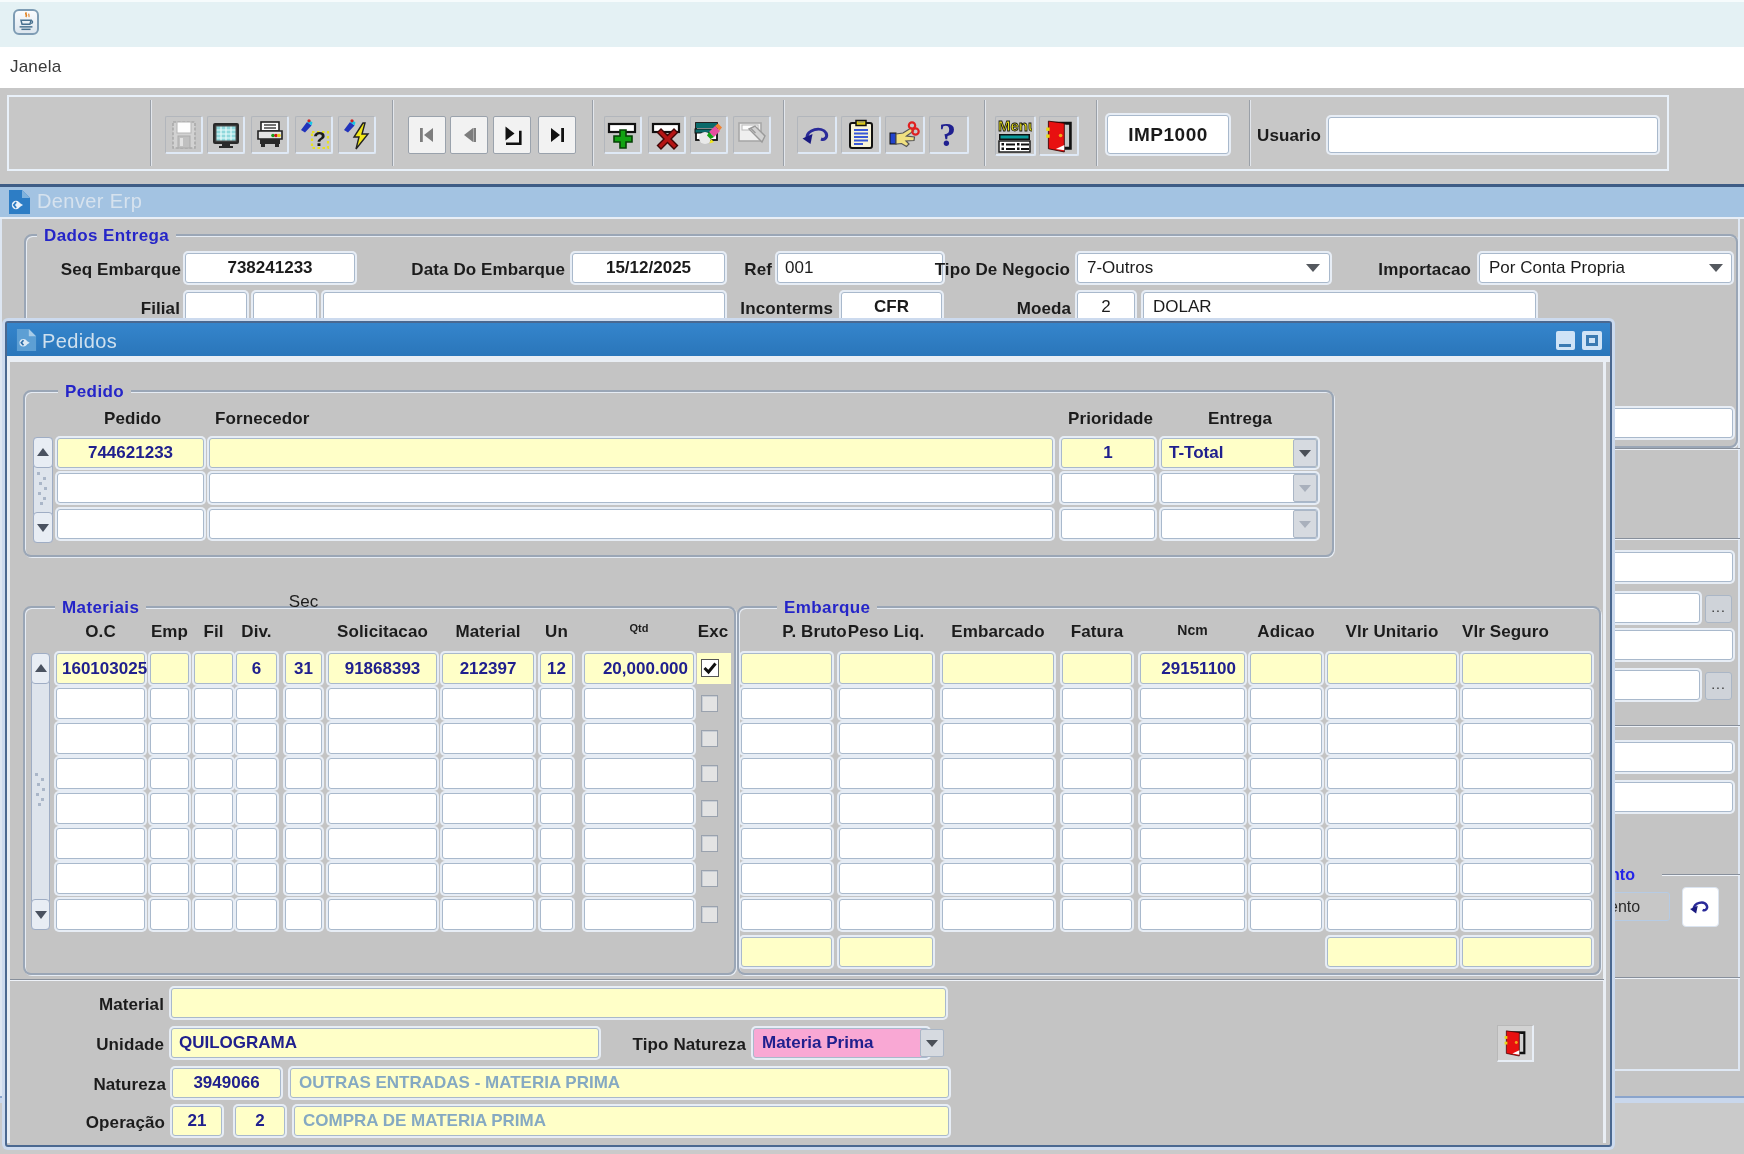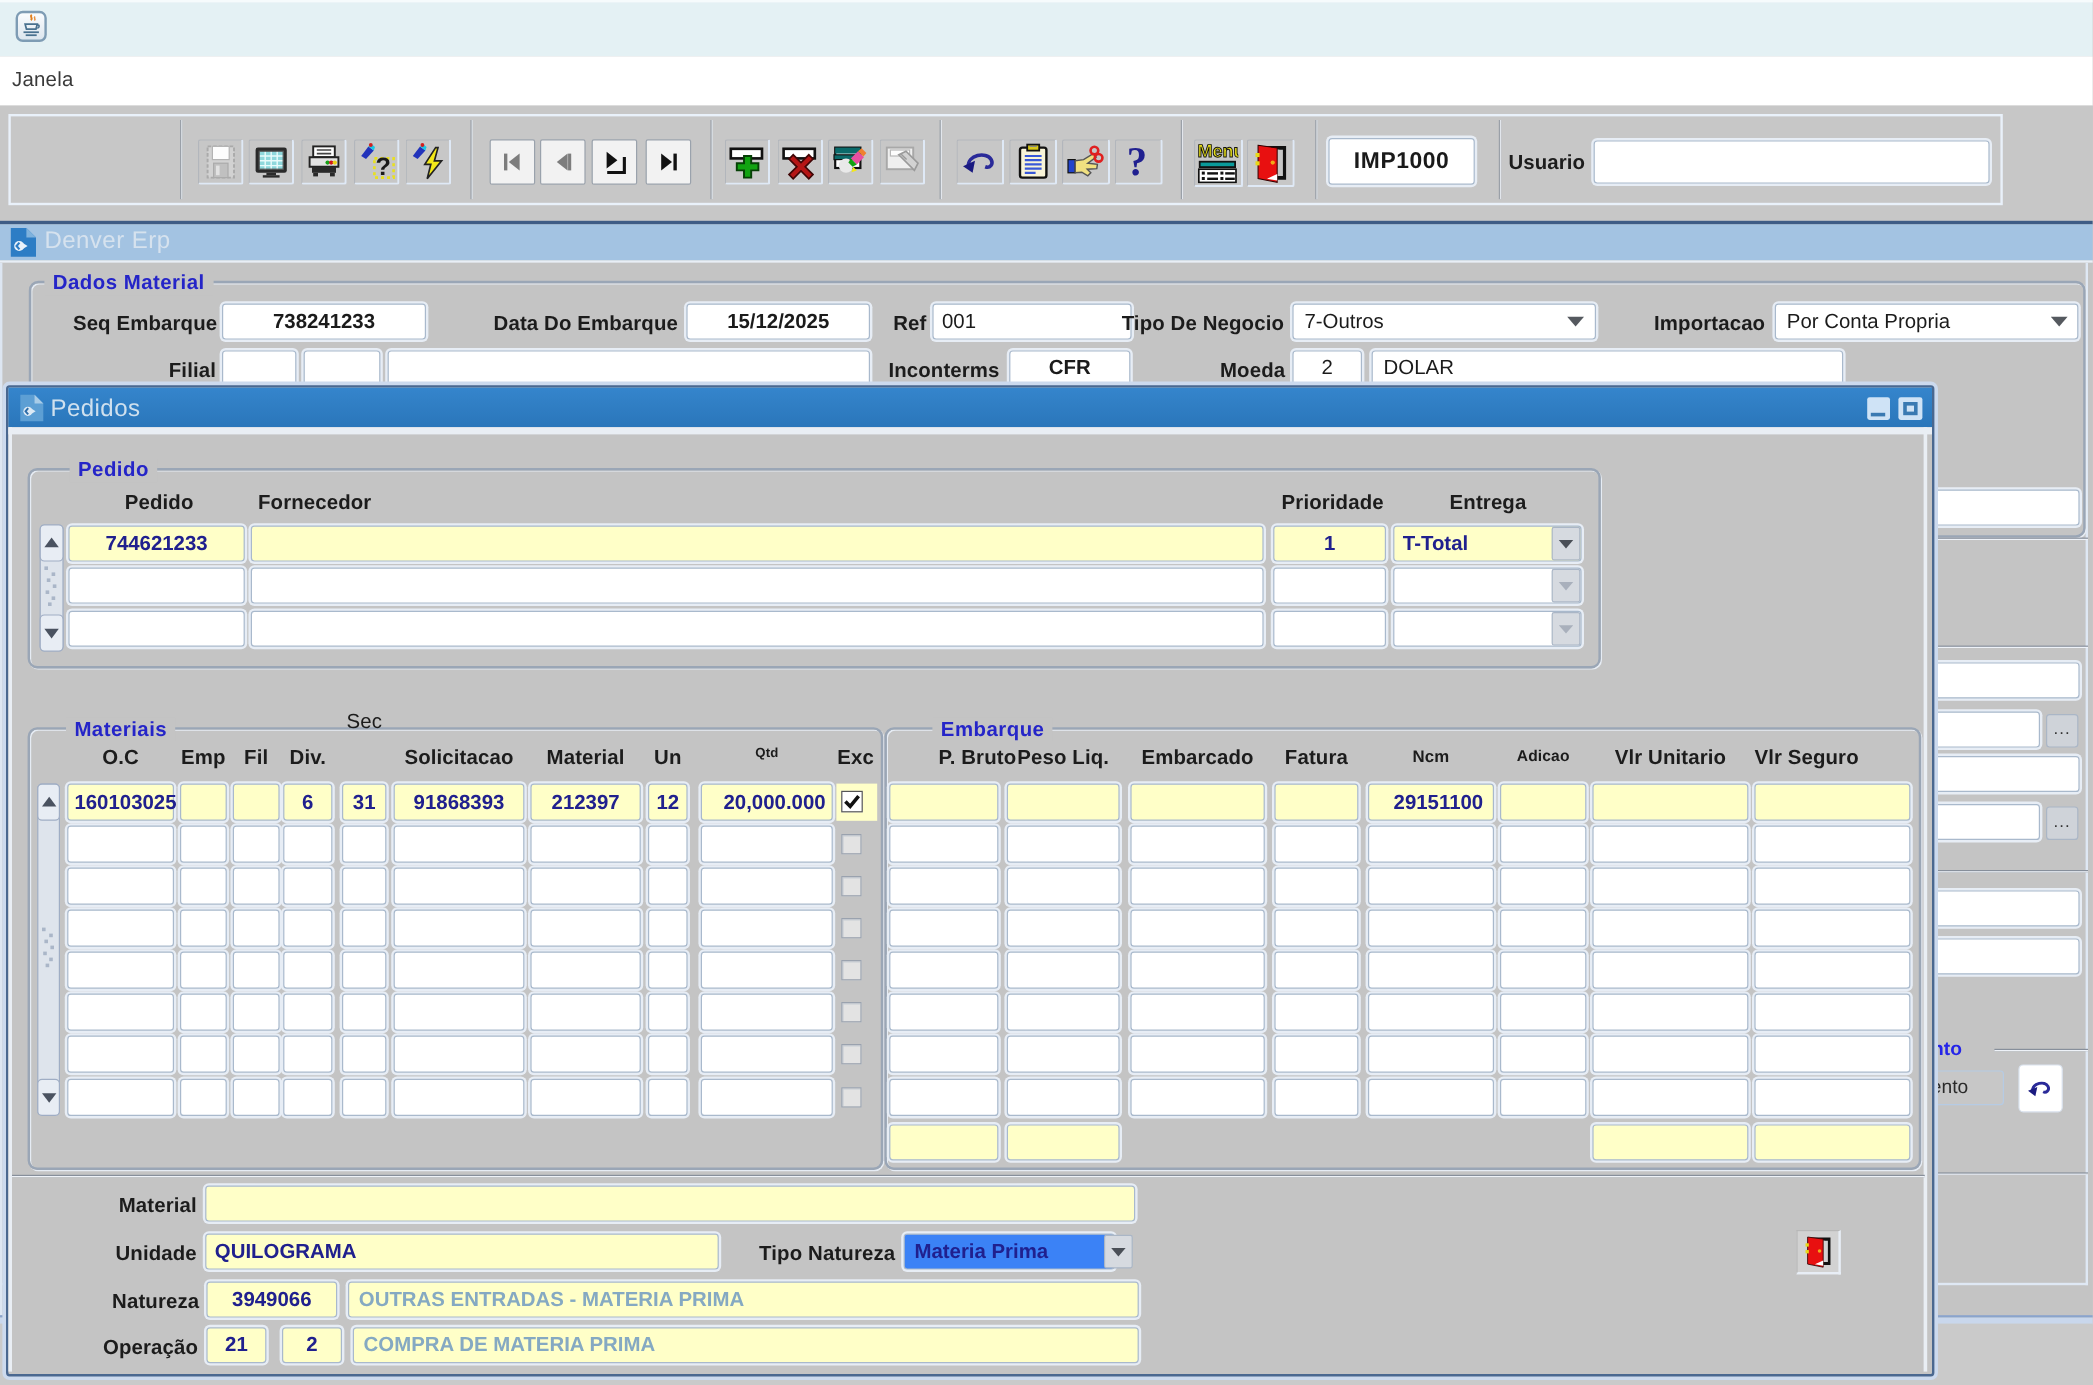--- a/index.html
+++ b/index.html
@@ -202,21 +202,21 @@
 </svg></div>
 <div class="ab nw" style="left:37px;top:190px;font-size:20px;color:#d6e2ee;letter-spacing:0.4px;">Denver Erp</div>
 <div class="ab" style="left:0;top:217px;width:1744px;height:2px;background:#e8eef6;"></div>
 <div class="ab" style="left:0;top:219px;width:1744px;height:877px;background:#c4c4c4;border-left:2px solid #dde6f2;"></div>
 <div class="ab" style="left:1738px;top:219px;width:2px;height:852px;background:#dfe8f4;"></div>
 <div class="ab" style="left:2px;top:1069px;width:1738px;height:2px;background:#dfe8f4;"></div>
 <div class="ab" style="left:0;top:1096px;width:1744px;height:2px;background:#8aa4cc;"></div>
 <div class="ab" style="left:0;top:1098px;width:1744px;height:6px;background:#c9d7ec;"></div>
 <div class="ab" style="left:0;top:1103px;width:1744px;height:51px;background:#cacaca;"></div>
 <div class="ab" style="left:24px;top:234px;width:1714px;height:214px;border:2px solid #9aa6b6;border-radius:8px;box-shadow:1px 1px 0 #e6ecf4, inset 1px 1px 0 #e6ecf4;"></div>
-<div class="ab nw" style="left:37px;top:226px;font-size:17px;font-weight:bold;color:#2525c8;letter-spacing:0.4px;background:#c4c4c4;padding:0 7px;">Dados Material</div>
+<div class="ab nw" style="left:37px;top:226px;font-size:17px;font-weight:bold;color:#2525c8;letter-spacing:0.4px;background:#c4c4c4;padding:0 7px;">Dados Entrega</div>
 <div class="ab nw" style="right:1563px;top:260px;font-size:17px;color:#1c1c1c;letter-spacing:0.1px;font-weight:bold;">Seq Embarque</div>
 <div class="ab fld" style="left:185px;top:253px;width:170px;height:30px;background:#ffffff;">
     <div class="nw" style="font-size:17px;color:#1b1b1b;line-height:28px;font-weight:bold;text-align:center;">738241233</div>
   </div>
 <div class="ab nw" style="right:1179px;top:260px;font-size:17px;color:#1c1c1c;letter-spacing:0.1px;font-weight:bold;">Data Do Embarque</div>
 <div class="ab fld" style="left:572px;top:253px;width:153px;height:30px;background:#ffffff;">
     <div class="nw" style="font-size:17px;color:#1b1b1b;line-height:28px;font-weight:bold;text-align:center;">15/12/2025</div>
   </div>
 <div class="ab nw" style="right:972px;top:260px;font-size:17px;color:#1c1c1c;letter-spacing:0.1px;font-weight:bold;">Ref</div>
 <div class="ab fld" style="left:777px;top:253px;width:166px;height:30px;background:#ffffff;">
@@ -448,21 +448,21 @@
 <div class="ab fld" style="left:540px;top:899px;width:33px;height:31px;background:#ffffff;"></div>
 <div class="ab fld" style="left:584px;top:899px;width:110px;height:31px;background:#ffffff;"></div>
 <div class="ab" style="left:701px;top:906px;width:17px;height:17px;background:#e3e3e3;border:1px solid #9aa2ae;box-shadow:inset 1px 1px 0 #c8cdd4;"></div>
 <div class="ab" style="left:737px;top:606px;width:864px;height:369px;border:2px solid #9aa6b6;border-radius:8px;box-shadow:1px 1px 0 #e6ecf4, inset 1px 1px 0 #e6ecf4;"></div>
 <div class="ab nw" style="left:777px;top:598px;font-size:17px;font-weight:bold;color:#2525c8;letter-spacing:0.4px;background:#c4c4c4;padding:0 7px;">Embarque</div>
 <div class="ab nw" style="left:769px;top:622px;font-size:17px;color:#1c1c1c;letter-spacing:0.1px;width:91px;text-align:center;font-weight:bold;">P. Bruto</div>
 <div class="ab nw" style="left:839px;top:622px;font-size:17px;color:#1c1c1c;letter-spacing:0.1px;width:94px;text-align:center;font-weight:bold;">Peso Liq.</div>
 <div class="ab nw" style="left:942px;top:622px;font-size:17px;color:#1c1c1c;letter-spacing:0.1px;width:112px;text-align:center;font-weight:bold;">Embarcado</div>
 <div class="ab nw" style="left:1062px;top:622px;font-size:17px;color:#1c1c1c;letter-spacing:0.1px;width:70px;text-align:center;font-weight:bold;">Fatura</div>
 <div class="ab nw" style="left:1140px;top:622px;font-size:14px;color:#1c1c1c;letter-spacing:0.1px;width:105px;text-align:center;font-weight:bold;">Ncm</div>
-<div class="ab nw" style="left:1250px;top:622px;font-size:13px;color:#1c1c1c;letter-spacing:0.1px;width:72px;text-align:center;font-weight:bold;">Adicao</div>
+<div class="ab nw" style="left:1250px;top:622px;font-size:17px;color:#1c1c1c;letter-spacing:0.1px;width:72px;text-align:center;font-weight:bold;">Adicao</div>
 <div class="ab nw" style="left:1327px;top:622px;font-size:17px;color:#1c1c1c;letter-spacing:0.1px;width:130px;text-align:center;font-weight:bold;">Vlr Unitario</div>
 <div class="ab nw" style="left:1462px;top:622px;font-size:17px;color:#1c1c1c;letter-spacing:0.1px;width:130px;font-weight:bold;">Vlr Seguro</div>
 <div class="ab fld" style="left:741px;top:653px;width:91px;height:31px;background:#ffffc8;"></div>
 <div class="ab fld" style="left:839px;top:653px;width:94px;height:31px;background:#ffffc8;"></div>
 <div class="ab fld" style="left:942px;top:653px;width:112px;height:31px;background:#ffffc8;"></div>
 <div class="ab fld" style="left:1062px;top:653px;width:70px;height:31px;background:#ffffc8;"></div>
 <div class="ab fld" style="left:1140px;top:653px;width:105px;height:31px;background:#ffffc8;">
     <div class="nw" style="font-size:17px;color:#20208e;line-height:29px;font-weight:bold;text-align:right;padding-right:8px;">29151100</div>
   </div>
 <div class="ab fld" style="left:1250px;top:653px;width:72px;height:31px;background:#ffffc8;"></div>
@@ -529,21 +529,21 @@
 <div class="ab fld" style="left:1327px;top:937px;width:130px;height:30px;background:#ffffc8;"></div>
 <div class="ab fld" style="left:1462px;top:937px;width:130px;height:30px;background:#ffffc8;"></div>
 <div class="ab" style="left:10px;top:979px;width:1594px;height:2px;background:#878f9b;border-bottom:1px solid #eef2f8;"></div>
 <div class="ab nw" style="right:1580px;top:995px;font-size:17px;color:#1c1c1c;letter-spacing:0.1px;font-weight:bold;">Material</div>
 <div class="ab fld" style="left:171px;top:988px;width:775px;height:30px;background:#ffffc8;"></div>
 <div class="ab nw" style="right:1580px;top:1035px;font-size:17px;color:#1c1c1c;letter-spacing:0.1px;font-weight:bold;">Unidade</div>
 <div class="ab fld" style="left:171px;top:1028px;width:428px;height:30px;background:#ffffc8;">
     <div class="nw" style="font-size:17px;color:#20208e;line-height:28px;font-weight:bold;padding-left:7px;">QUILOGRAMA</div>
   </div>
 <div class="ab nw" style="right:998px;top:1035px;font-size:17px;color:#1c1c1c;letter-spacing:0.1px;font-weight:bold;">Tipo Natureza</div>
-<div class="ab fld" style="left:753px;top:1028px;width:176px;height:30px;background:#3b82f6;">
+<div class="ab fld" style="left:753px;top:1028px;width:176px;height:30px;background:#f9a8d4;">
     <div class="nw" style="font-size:17px;color:#20208e;line-height:28px;font-weight:bold;padding-left:8px;">Materia Prima</div>
   </div>
 <div class="ab" style="left:920px;top:1029px;width:24px;height:28px;background:#d6dae0;border:1px solid #aab6c6;border-radius:2px;">
     <div style="width:0;height:0;margin:10px auto 0;border-left:6px solid transparent;border-right:6px solid transparent;border-top:7px solid #4a4f57;"></div>
   </div>
 <div class="ab nw" style="right:1578px;top:1075px;font-size:17px;color:#1c1c1c;letter-spacing:0.1px;font-weight:bold;">Natureza</div>
 <div class="ab fld" style="left:172px;top:1068px;width:109px;height:30px;background:#ffffc8;">
     <div class="nw" style="font-size:17px;color:#20208e;line-height:28px;font-weight:bold;text-align:center;">3949066</div>
   </div>
 <div class="ab fld" style="left:290px;top:1068px;width:659px;height:30px;background:#ffffc8;">

